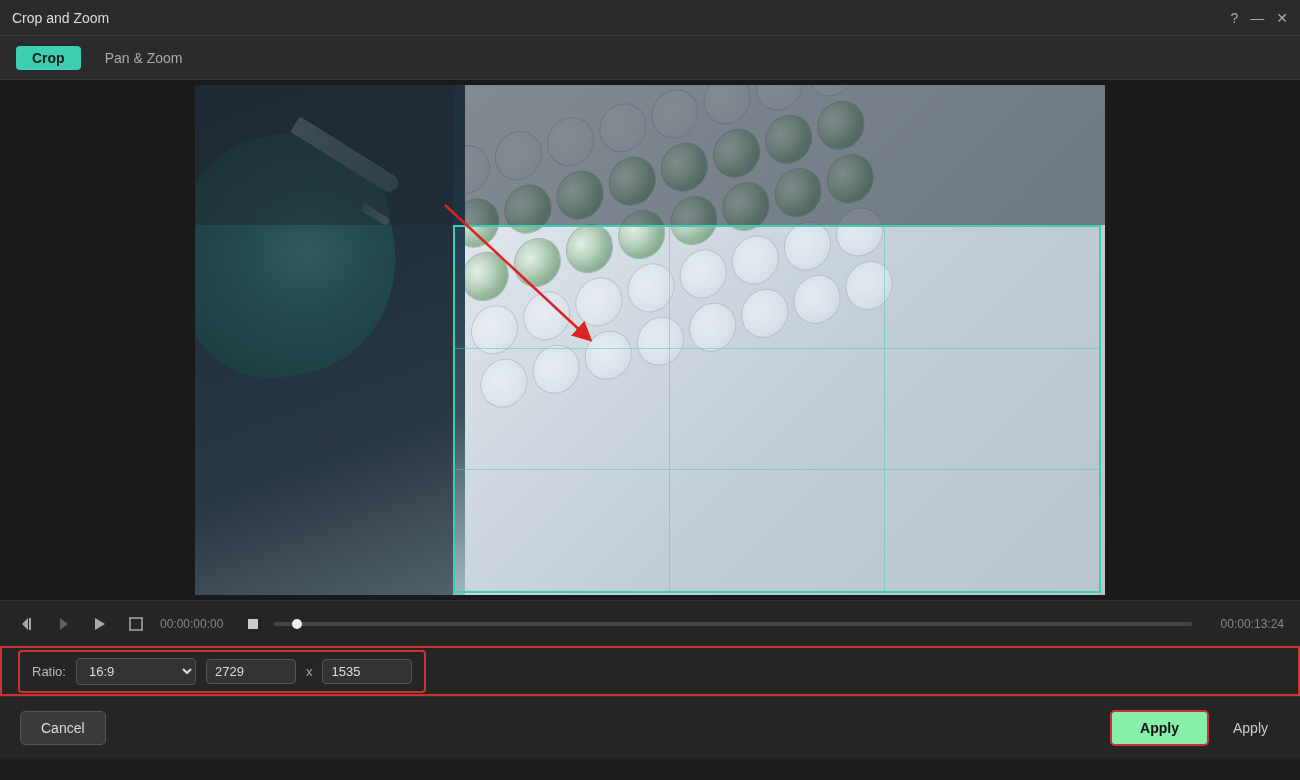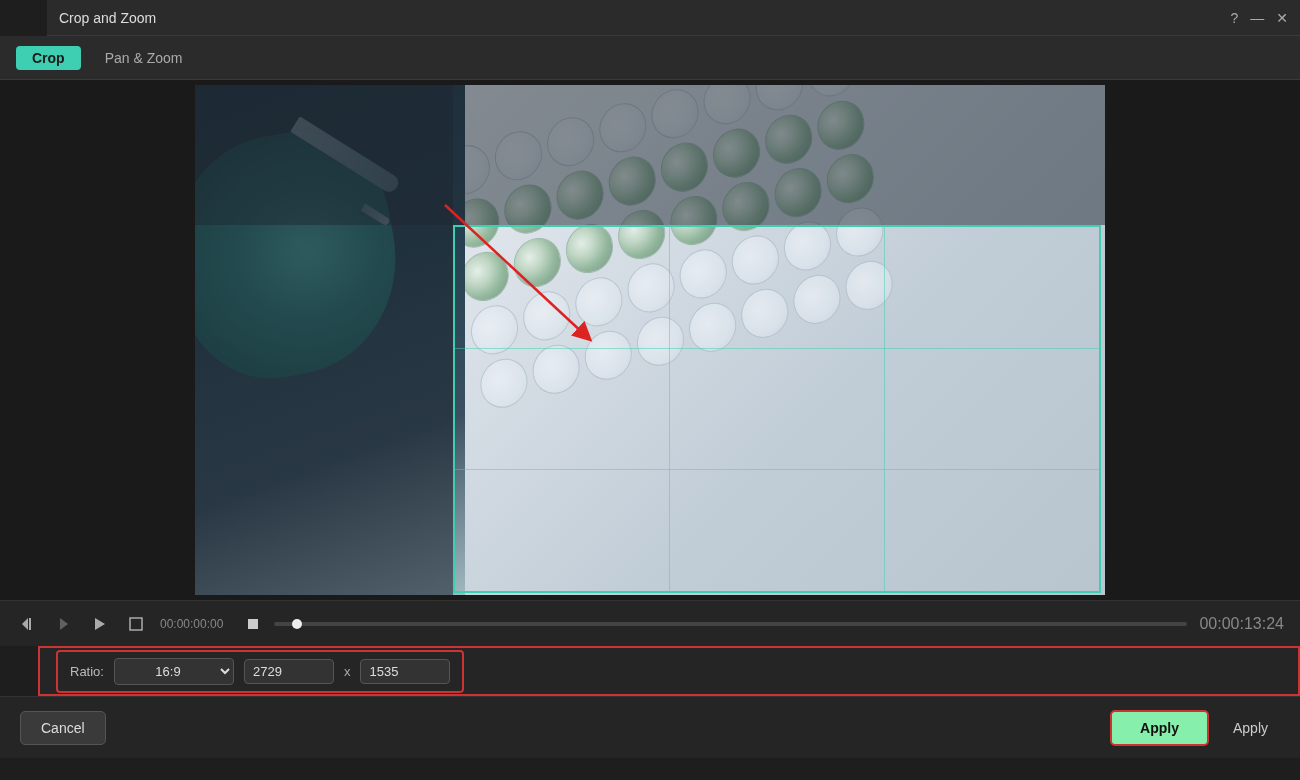--- a/index.html
+++ b/index.html
@@ -13,21 +13,20 @@
     }
 
     .title-bar {
       display: flex;
       align-items: center;
       justify-content: space-between;
       background: #2b2b2b;
       padding: 6px 12px;
       height: 36px;
       border-bottom: 1px solid #3a3a3a;
-      margin-left: 47px;
     }
 
     .title-bar-left {
       display: flex;
       align-items: center;
       gap: 8px;
       font-size: 14px;
       color: #ddd;
     }
 
@@ -291,54 +290,52 @@
       left: 2%;
       top: 50%;
       transform: translateY(-50%);
       width: 10px;
       height: 10px;
       background: #eee;
       border-radius: 50%;
     }
 
     .time-end {
-      font-size: 16px;
+      font-size: 12px;
       color: #888;
       min-width: 80px;
       text-align: right;
     }
 
     
     .ratio-bar {
       height: 50px;
       background: #252525;
       display: flex;
       align-items: center;
       padding: 0 16px;
       gap: 12px;
       border-top: 1px solid #333;
       border: 2px solid #cc3333;
-      margin-left: 38px;
     }
 
     .ratio-label {
       font-size: 13px;
       color: #bbb;
     }
 
     .ratio-select {
       background: #333;
       color: #ddd;
       border: 1px solid #555;
       border-radius: 4px;
       padding: 4px 8px;
       font-size: 13px;
       width: 120px;
       cursor: pointer;
-      text-align: center;
     }
 
     .ratio-x {
       font-size: 13px;
       color: #aaa;
     }
 
     .ratio-input {
       background: #333;
       color: #ddd;

